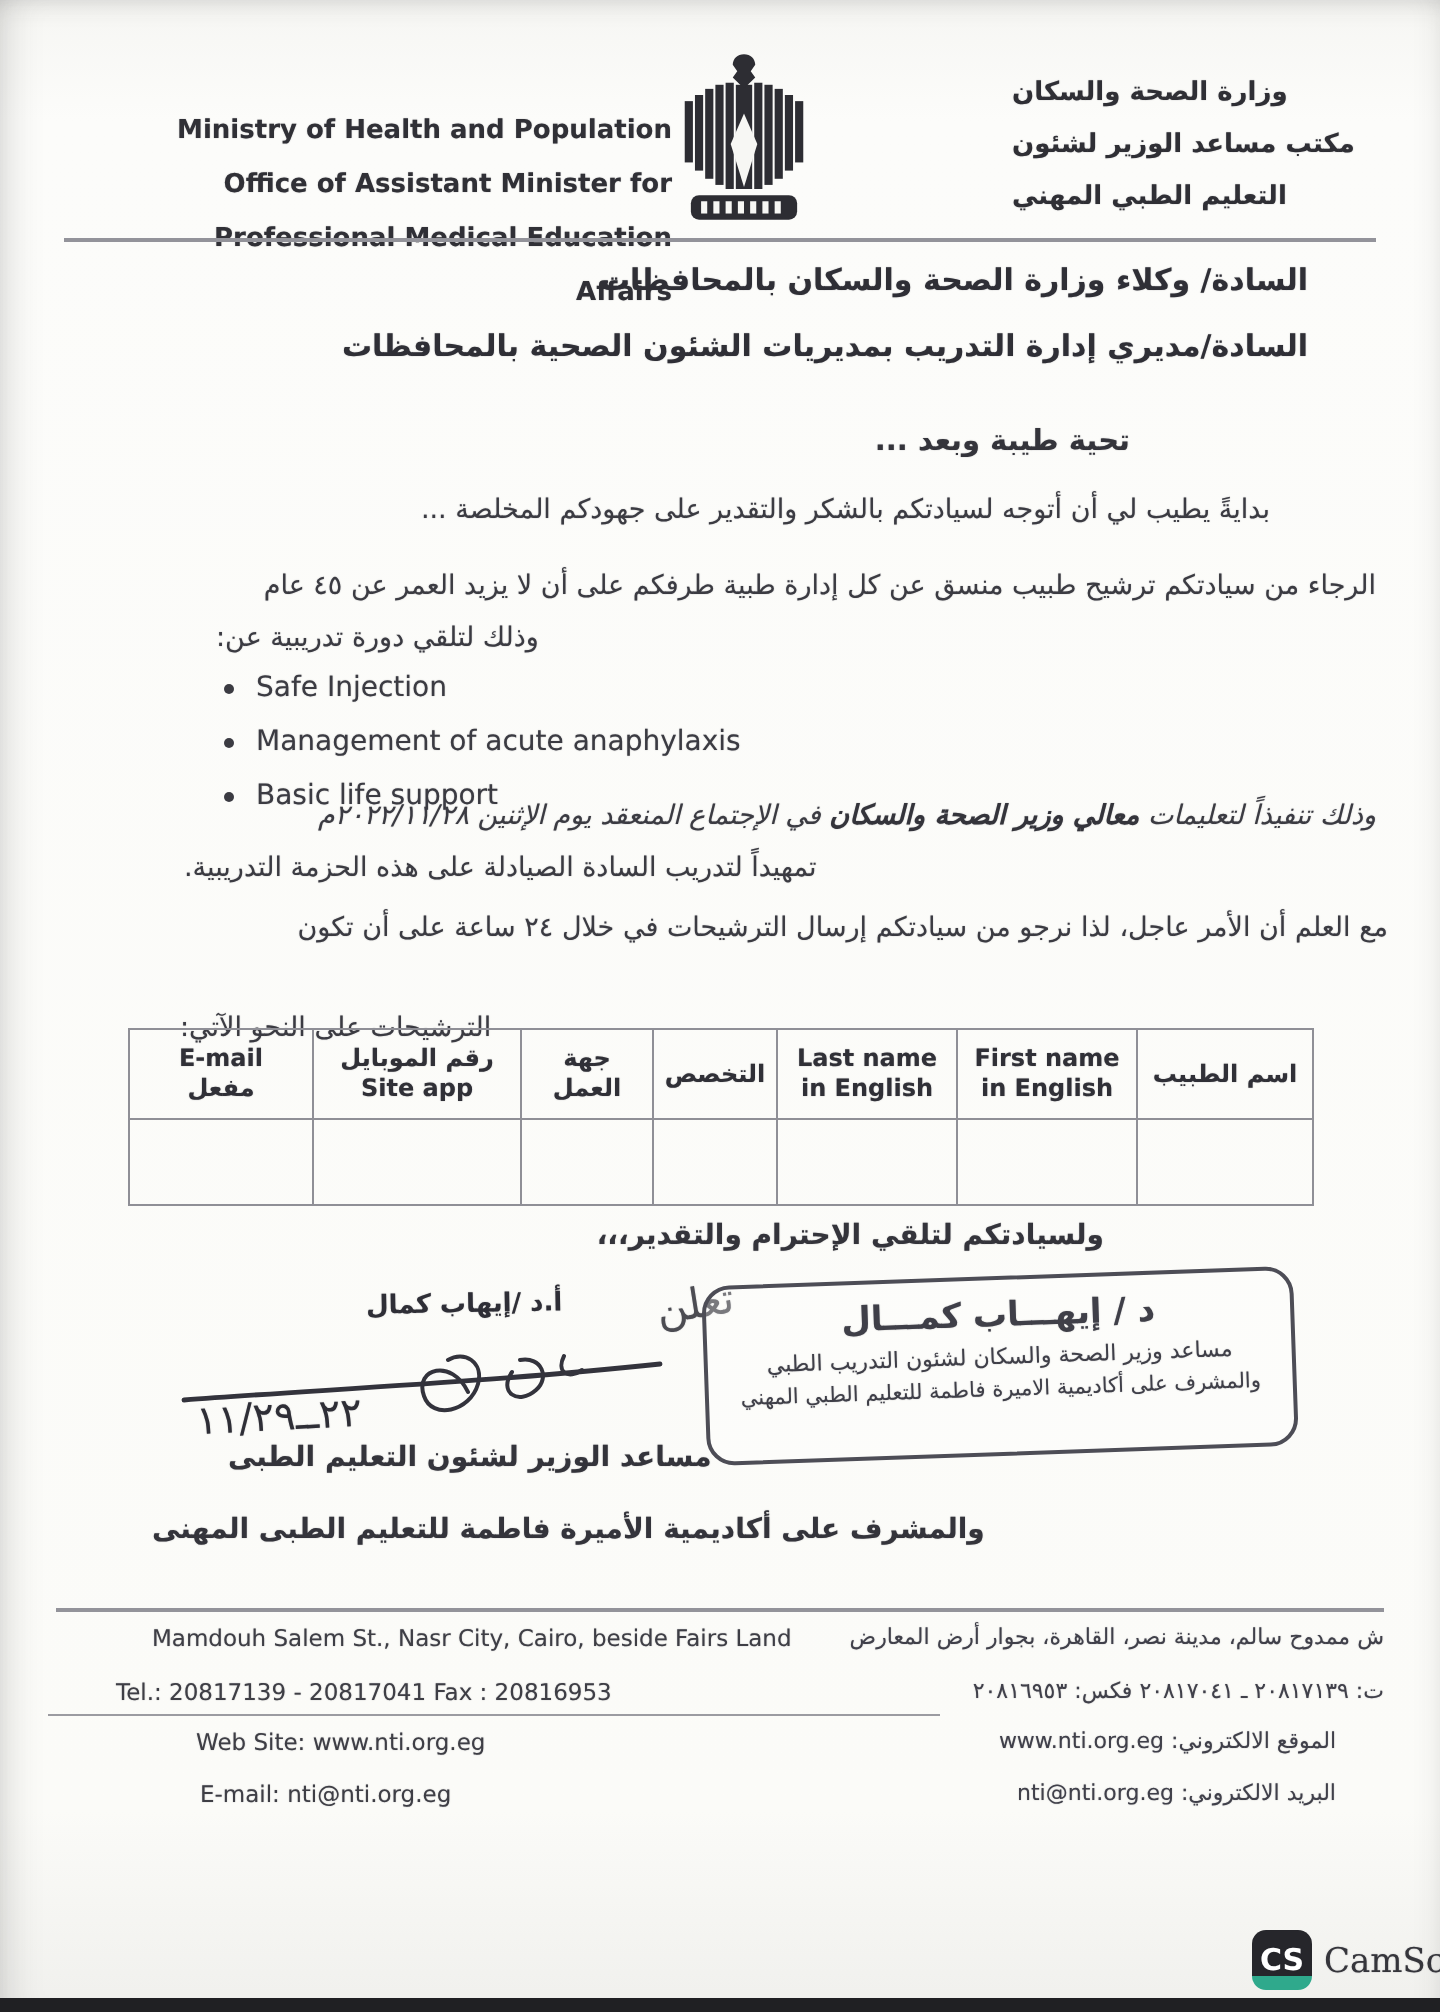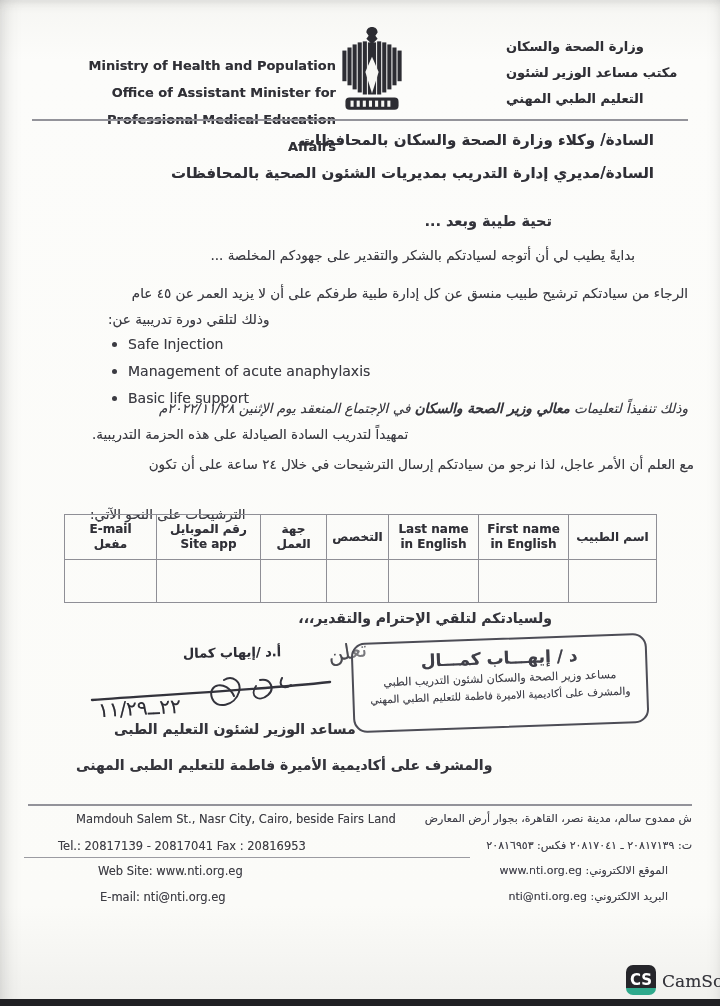--- a/index.html
+++ b/index.html
@@ -97,21 +97,21 @@
     <div>وزارة الصحة والسكان</div>
     <div>مكتب مساعد الوزير لشئون</div>
     <div>التعليم الطبي المهني</div>
   </div>
 
   <div class="abs rule" style="left:32px;top:119px;width:656px;"></div>
 
   <div class="abs addr rtl" style="top:131px;">السادة/ وكلاء وزارة الصحة والسكان بالمحافظات</div>
   <div class="abs addr rtl" style="top:164px;">السادة/مديري إدارة التدريب بمديريات الشئون الصحية بالمحافظات</div>
 
-  <div class="abs rtl b ink" style="top:213px;right:168px;font-size:14.5px;">تحية طيبة وبعد ...</div>
+  <div class="abs rtl b ink" style="top:213px;right:155px;font-size:14.5px;">تحية طيبة وبعد ...</div>
   <div class="abs rtl body-line" style="top:247px;right:85px;">بدايةً يطيب لي أن أتوجه لسيادتكم بالشكر والتقدير على جهودكم المخلصة ...</div>
 
   <div class="abs rtl body-line" style="top:285px;right:32px;">الرجاء من سيادتكم ترشيح طبيب منسق عن كل إدارة طبية طرفكم على أن لا يزيد العمر عن ٤٥ عام</div>
   <div class="abs rtl body-line" style="top:311px;left:108px;">وذلك لتلقي دورة تدريبية عن:</div>
 
   <ul class="abs bullets">
     <li>
         <span class="dot"></span>
         <span>Safe Injection</span>
       </li>

